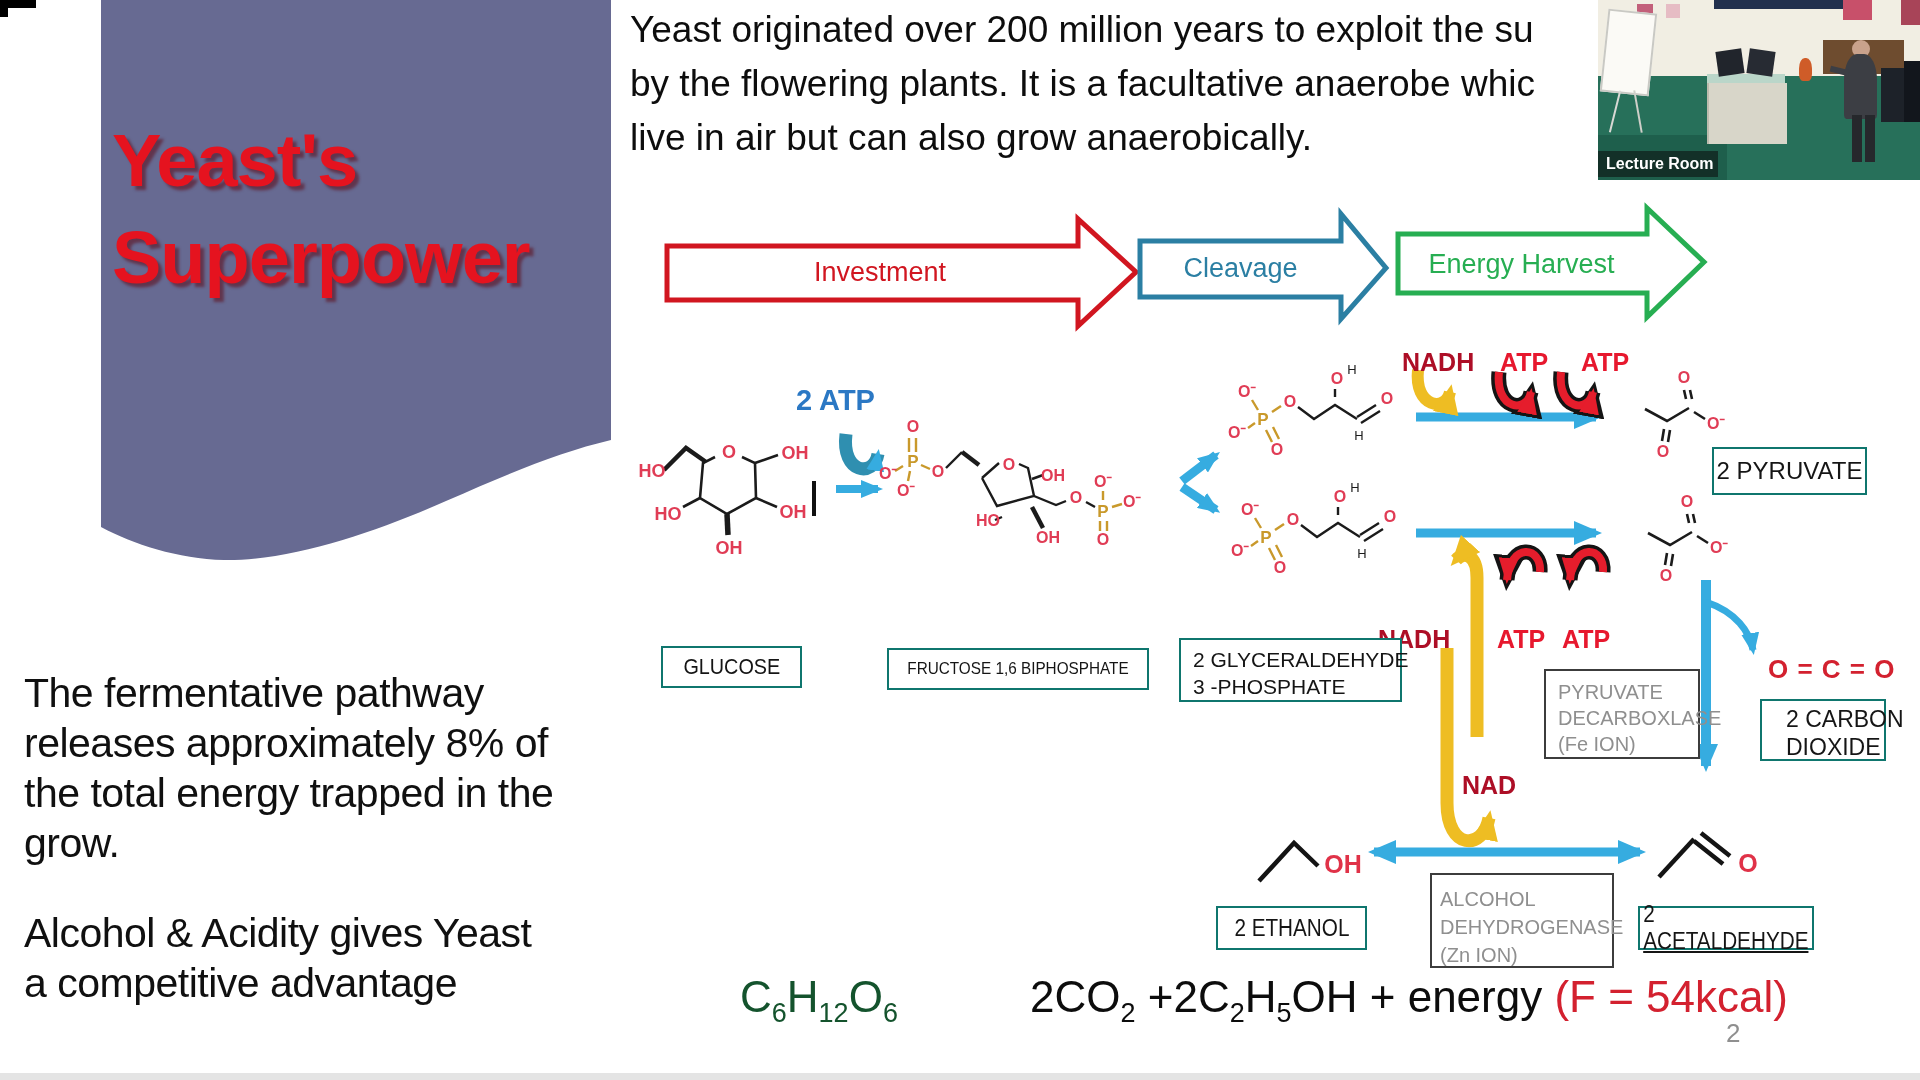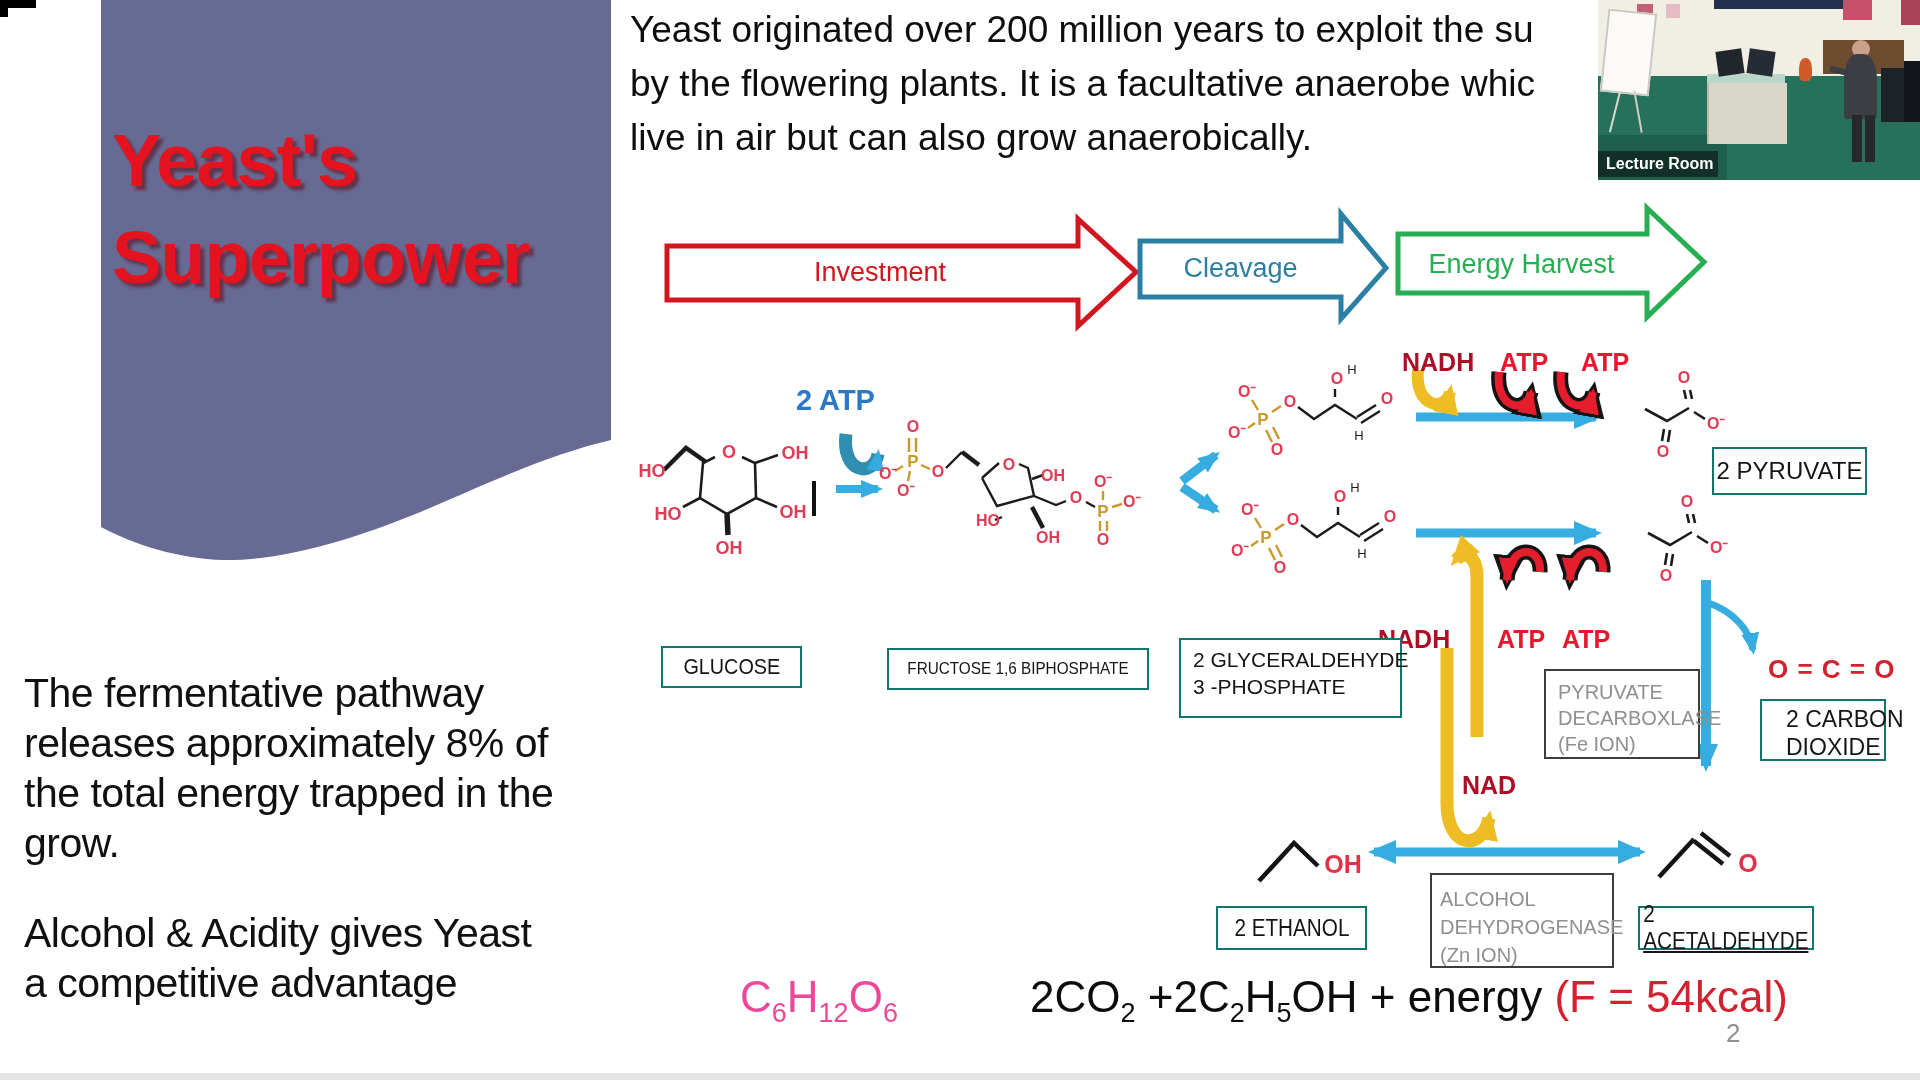--- a/index.html
+++ b/index.html
@@ -27,21 +27,21 @@
   #co2-formula{left:1768px;top:654px;font-size:26px;font-weight:bold;color:#d3212f;z-index:5;letter-spacing:1px;}
   
   .dbox{z-index:6;background:#fff;border:2px solid #0f766e;color:#151515;
     display:flex;align-items:center;justify-content:center;box-sizing:border-box;}
   .dbox .cond{transform:scaleX(.9);}
   .dbox.multiline{display:block;}
   .graybox{border:2px solid #3c3c3c;color:#8f8f8f;}
   .boxline{white-space:nowrap;transform-origin:left center;}
   #acetaldehyde-box u{text-decoration:underline;}
   
-  #equation-lhs{left:740px;top:972px;z-index:5;font-size:44px;color:#ec4899;}
+  #equation-lhs{left:740px;top:972px;z-index:5;font-size:44px;color:#14532d;}
   #equation-rhs{left:1030px;top:972px;z-index:5;font-size:44px;color:#0c0c0c;white-space:nowrap;}
   .sub{font-size:27px;vertical-align:-10px;}
   #energy-note{color:#d3212f;}
   #page-number{left:1726px;top:1018px;z-index:5;font-size:26px;color:#8f8f8f;}
   #bottom-strip{left:0;top:1073px;width:1920px;height:7px;background:#e4e4e4;z-index:1;}
   
   #video{left:1598px;top:0;width:322px;height:180px;z-index:10;overflow:hidden;background:#b91c1c;text-decoration:underline;}
   #video .vabs{position:absolute;}
   #video-label{left:0;bottom:3px;width:112px;height:26px;background:rgba(18,45,37,.92);
     color:#fff;font-size:16px;font-weight:bold;line-height:26px;padding-left:8px;z-index:12;}
@@ -261,21 +261,21 @@
   <div class="abs cof atp" style="left:1562px;top:605px;">ATP</div>
   <div class="abs cof nadh" style="left:1462px;top:751px;">NAD</div>
   <div class="abs" id="co2-formula">O = C = O</div>
 
   <div class="abs dbox" style="left:661px;top:646px;width:141px;height:42px;font-size:22px;">
     <span class="cond">GLUCOSE</span>
     </div>
   <div class="abs dbox" style="left:887px;top:648px;width:262px;height:42px;font-size:17px;">
     <span class="cond">FRUCTOSE 1,6 BIPHOSPHATE</span>
     </div>
-  <div class="abs dbox multiline" style="left:1179px;top:638px;width:223px;height:80px;font-size:21px;padding:6px 0 0 12px;line-height:27px;">
+  <div class="abs dbox multiline" style="left:1179px;top:638px;width:223px;height:64px;font-size:21px;padding:6px 0 0 12px;line-height:27px;">
       <div class="boxline">2 GLYCERALDEHYDE</div>
       <div class="boxline">3 -PHOSPHATE</div>
     </div>
   <div class="abs dbox" style="left:1712px;top:447px;width:155px;height:48px;font-size:24px;">
     <span>2 PYRUVATE</span>
     </div>
   <div class="abs dbox multiline graybox" style="left:1544px;top:669px;width:156px;height:90px;font-size:20px;padding:8px 0 0 12px;line-height:26px;">
       <div class="boxline">PYRUVATE</div>
       <div class="boxline">DECARBOXLASE</div>
       <div class="boxline">(Fe ION)</div>

